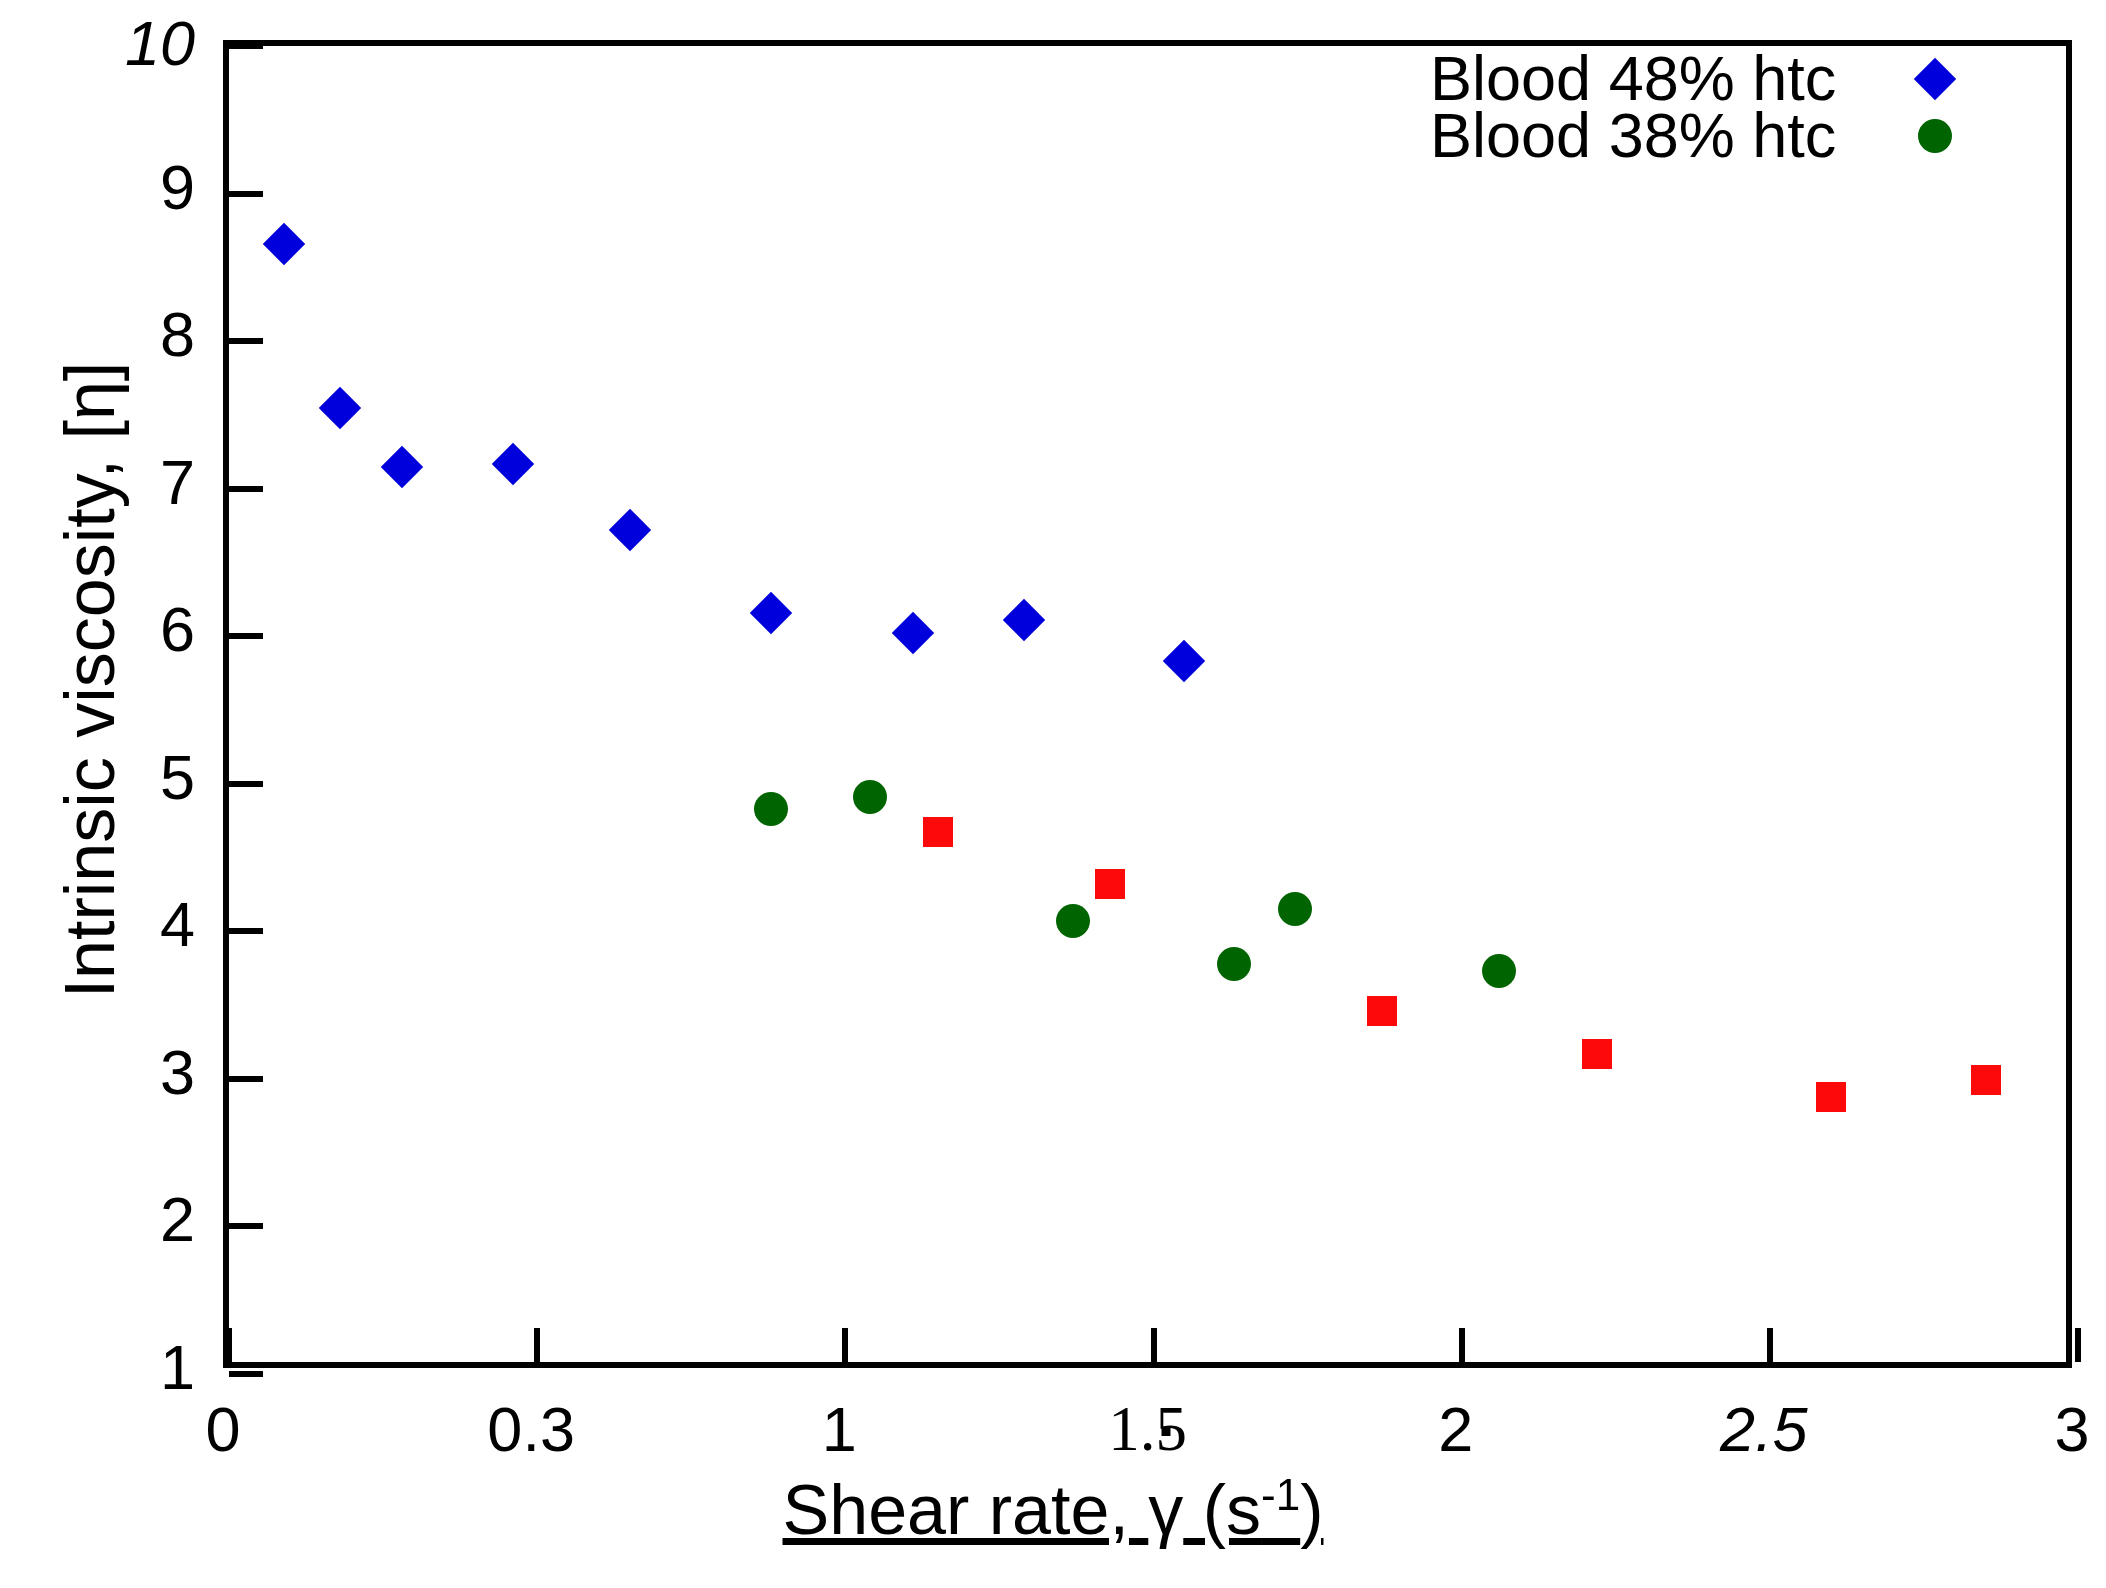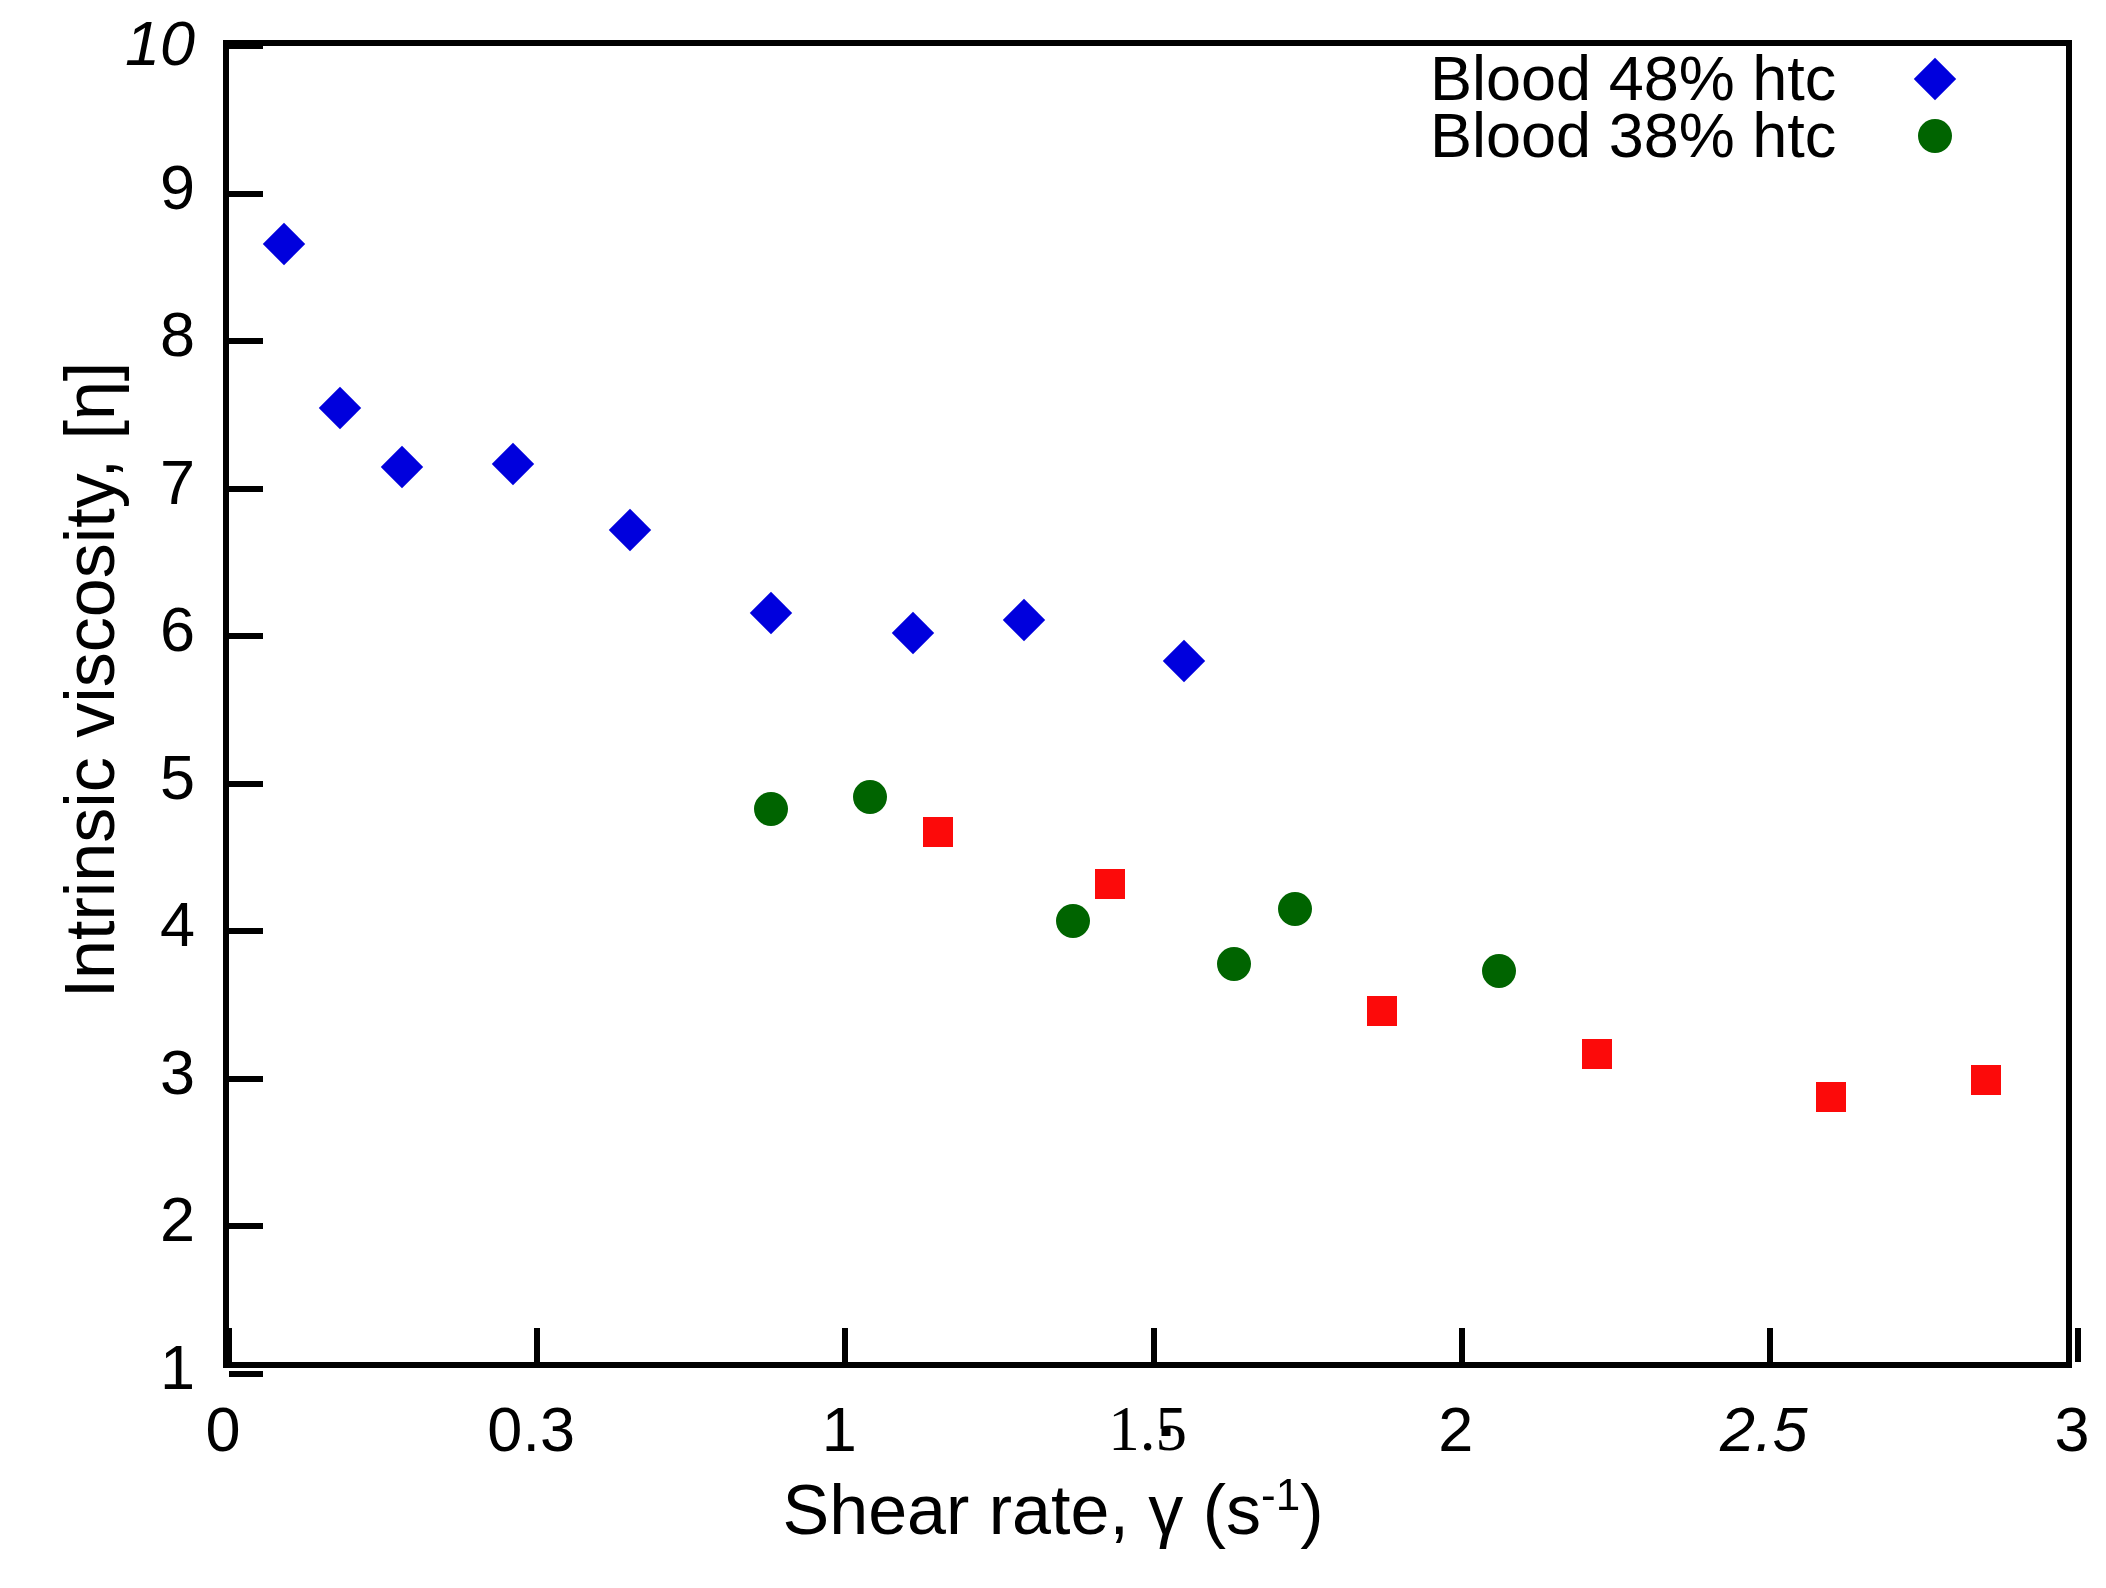--- a/index.html
+++ b/index.html
@@ -38,20 +38,21 @@
     white-space:nowrap;
   }
 
   
   #xaxis-title{
     position:absolute;
     left:0;top:1470px;width:2106px;
     text-align:center;
     font-size:70px;color:#000;
     white-space:nowrap;
+    text-decoration:underline;
   }
   #xaxis-title .sup{font-size:44px;vertical-align:super;}
   .gdot{position:relative;display:inline-block;}
   .gdot .dotmark{
     position:absolute;left:50%;top:-0.62em;
     width:9px;height:9px;background:#000;
     transform:translateX(-50%);
   }
   #yaxis-title{
     position:absolute;

